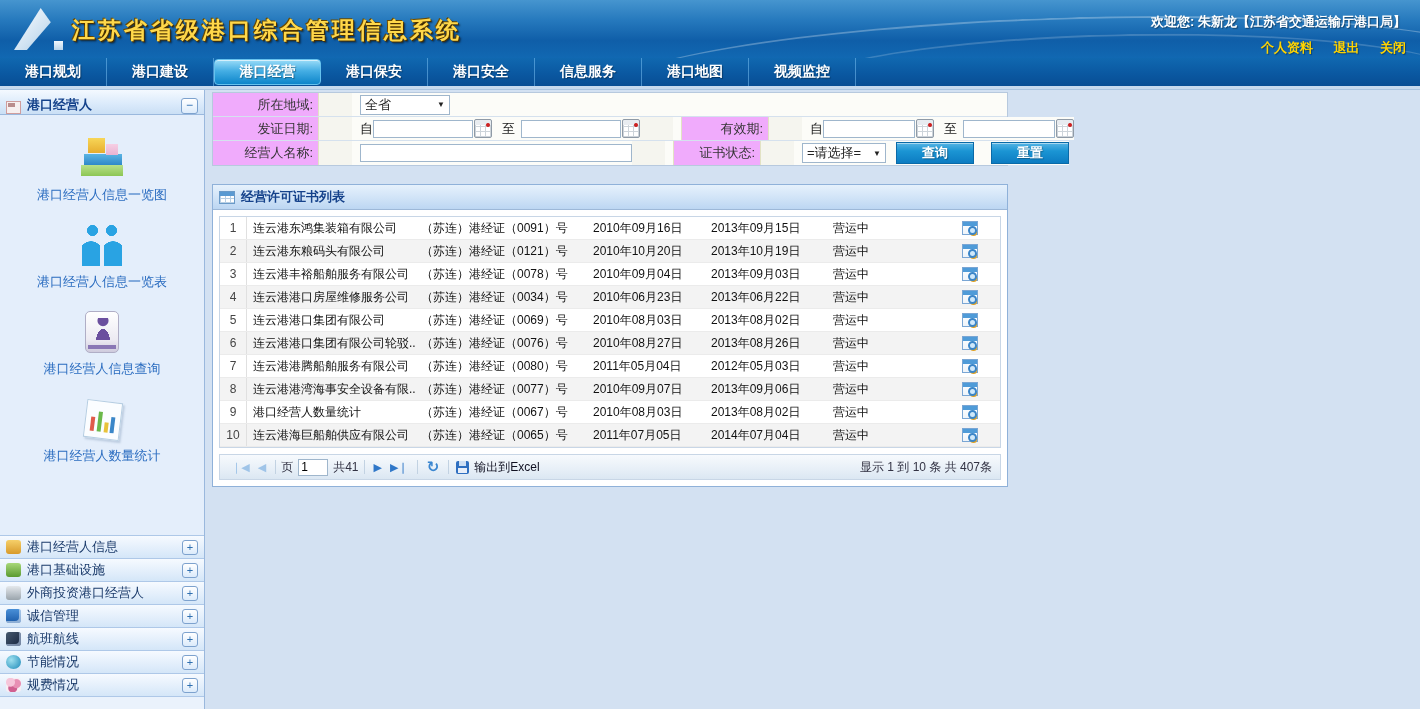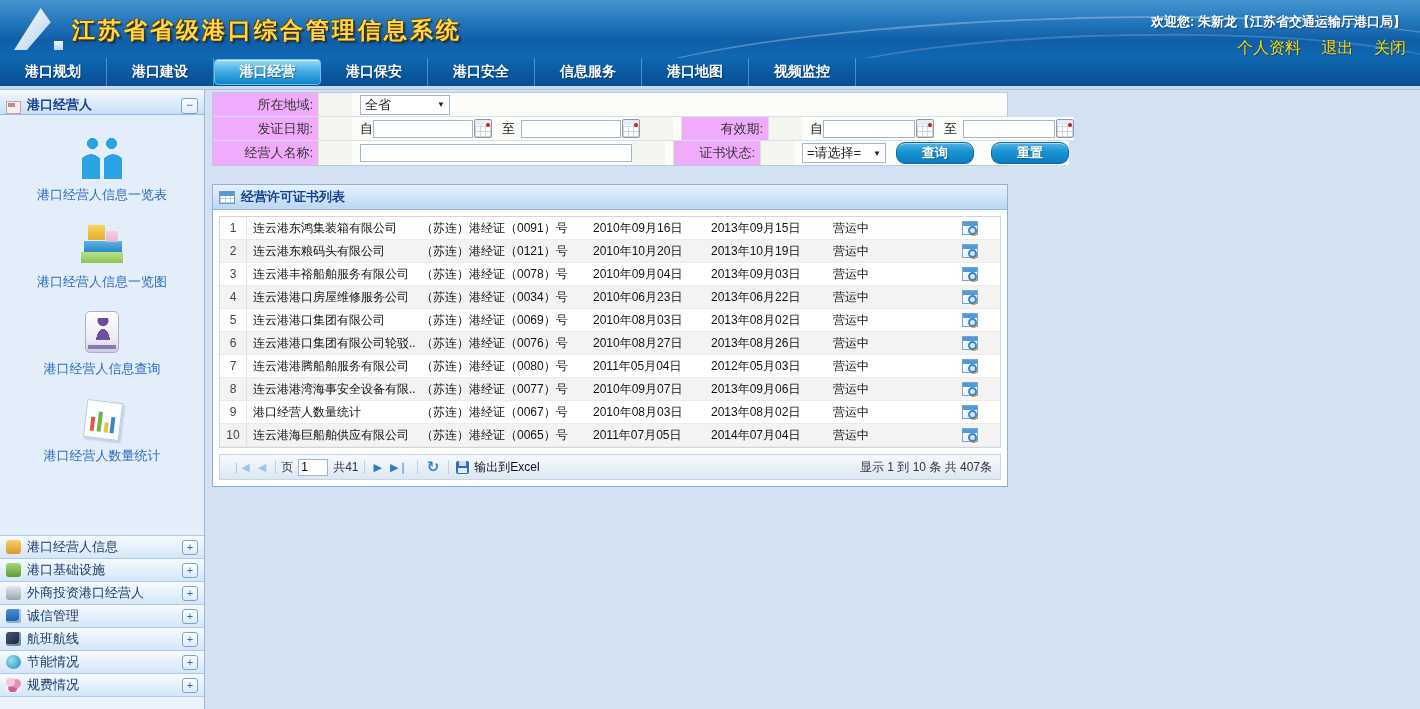--- a/index.html
+++ b/index.html
@@ -19,21 +19,21 @@
     background:linear-gradient(135deg,#ffffff 0%,#cfe2f2 55%,#9dc2de 100%);
     clip-path:polygon(0% 100%, 58% 0%, 80% 34%, 28% 100%); }
   .logo-dot { position:absolute; left:40px; top:33px; width:9px; height:9px;
     background:linear-gradient(#f2f8fd,#b9d4ea); }
   .app-title { position:absolute; left:72px; top:15px; font-size:23px; font-weight:bold;
     color:#ffd84a; letter-spacing:3px;
     text-shadow:1px 1px 0 #4a3000,2px 2px 2px rgba(0,0,0,.55),-1px -1px 0 #6a4a00; }
   .welcome-line { position:absolute; right:14px; top:13px; font-size:13px; font-weight:bold;
     color:#ffffff; text-shadow:1px 1px 1px rgba(0,0,0,.4); z-index:3; }
   .header-links { position:absolute; right:14px; top:38px; z-index:3; }
-  .header-links a { color:#ffd400; font-size:16px; font-weight:normal; text-decoration:none; margin-left:16px;
+  .header-links a { color:#ffd400; font-size:13px; font-weight:bold; text-decoration:none; margin-left:16px;
     text-shadow:1px 1px 1px rgba(0,0,0,.35); cursor:pointer; }
 
   
   .nav-bar { height:28px; background:linear-gradient(180deg,#1068b0 0%,#0a57a0 60%,#084e94 100%);
     display:flex; align-items:stretch; }
   .tab { width:107px; display:flex; align-items:center; justify-content:center;
     color:#ffffff; font-size:14px; font-weight:bold; cursor:pointer;
     border-right:1px solid rgba(120,190,240,.55); text-shadow:1px 1px 1px rgba(0,0,0,.35); }
   .tab.active { background:linear-gradient(180deg,#9adcf8 0%,#45aee4 45%,#0d85ca 100%);
     border-radius:4px; border:1px solid #66c2ee; margin:1px 0 1px 0; box-shadow:inset 0 1px 0 rgba(255,255,255,.6); }
@@ -146,21 +146,21 @@
       repeating-linear-gradient(90deg,#cdd4da 0 1px,transparent 1px 5px),
       repeating-linear-gradient(0deg,#cdd4da 0 1px,transparent 1px 5px),#fff;
     cursor:pointer; flex:none; }
   .sep-word { margin:0 6px 0 10px; }
   .dropdown { height:20px; border:1px solid #9fb6cc; background:#fff; display:flex; align-items:center;
     font-size:13px; color:#222; padding:0 4px; cursor:pointer; }
   .dropdown .dd-text { flex:1; }
   .dropdown .dd-arrow { font-size:8px; color:#222; margin-left:8px; }
   .region-dd { width:90px; }
   .status-dd { width:84px; }
-  .btn { width:78px; height:22px; border:1px solid #0a6aa8; border-radius:9px; color:#fff;
+  .btn { width:78px; height:22px; border:1px solid #0a6aa8; border-radius:0; color:#fff;
     font-size:13px; font-weight:bold; text-align:center; line-height:20px; cursor:pointer;
     background:linear-gradient(180deg,#55b4e4 0%,#1b95d4 40%,#0c7cc2 100%);
     box-shadow:inset 0 1px 0 rgba(255,255,255,.5); text-shadow:1px 1px 1px rgba(0,0,0,.3); }
 
   
   .table-panel { margin-top:18px; border:1px solid #8fb1d9; background:#fff; }
   .tp-titlebar { height:25px; display:flex; align-items:center; padding:0 6px;
     background:linear-gradient(180deg,#e6f1fc 0%,#d0e3f7 55%,#bcd6f2 100%);
     border-bottom:1px solid #9db8d8; }
   .grid-glyph { width:16px; height:13px; border:1px solid #6a9ac8; background:
@@ -268,27 +268,27 @@
   <div class="sidebar">
     <div class="side-panel-header">
       <span class="mini-win-icon"></span>
       <span class="side-panel-title">港口经营人</span>
       <span class="collapse-btn">−</span>
     </div>
 
     <div class="side-items">
 
         <div class="side-item">
+          <div class="side-icon books-stack-icon"></div>
+          <span class="side-item-label">港口经营人信息一览图</span>
+        </div>
+
+        <div class="side-item">
           <div class="side-icon people-handshake-icon"></div>
           <span class="side-item-label">港口经营人信息一览表</span>
-        </div>
-
-        <div class="side-item">
-          <div class="side-icon books-stack-icon"></div>
-          <span class="side-item-label">港口经营人信息一览图</span>
         </div>
 
         <div class="side-item">
           <div class="side-icon id-badge-icon"></div>
           <span class="side-item-label">港口经营人信息查询</span>
         </div>
 
 
         <div class="side-item">
           <div class="side-icon bar-chart-icon"></div>

